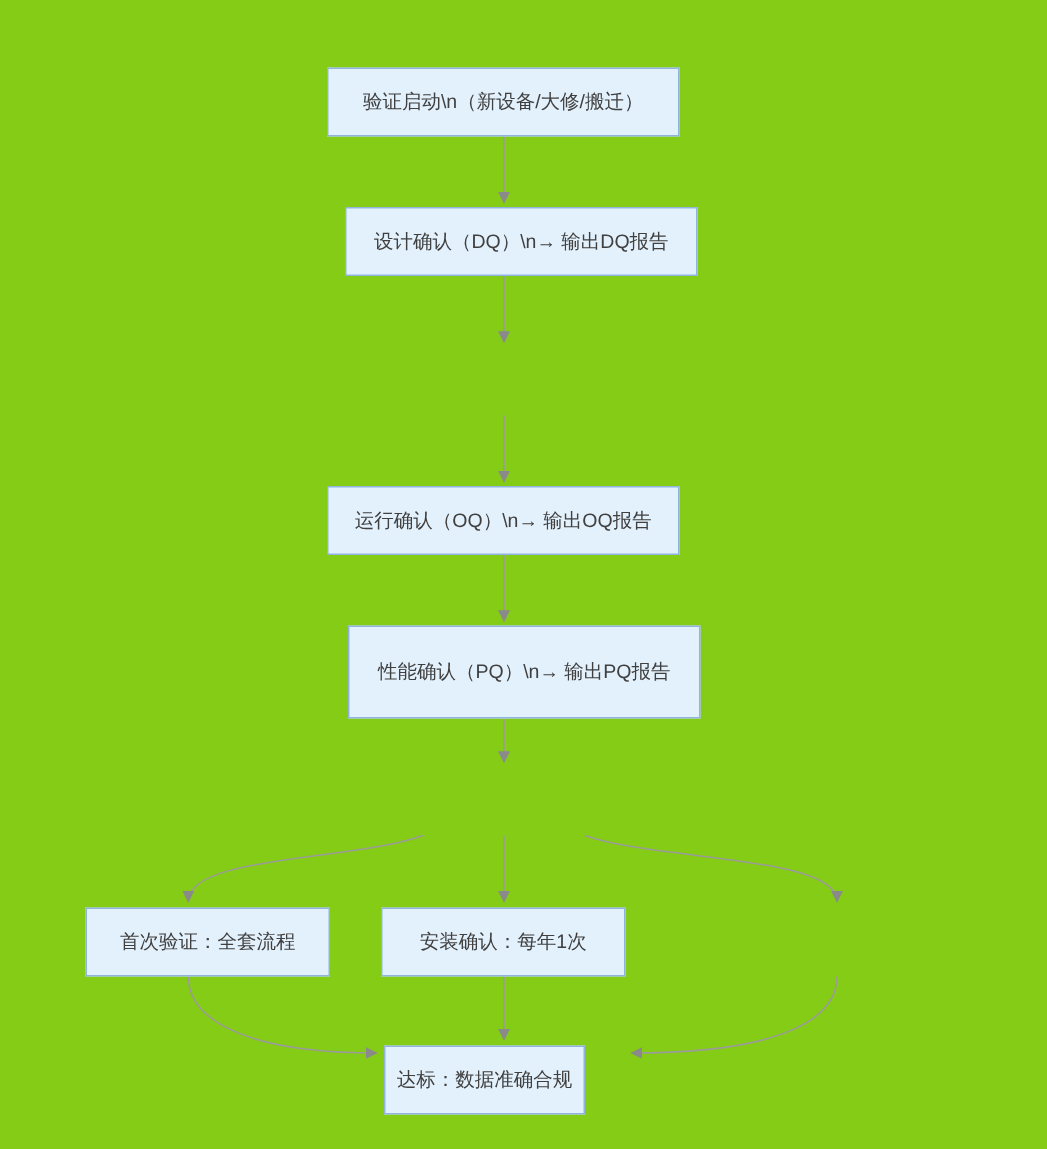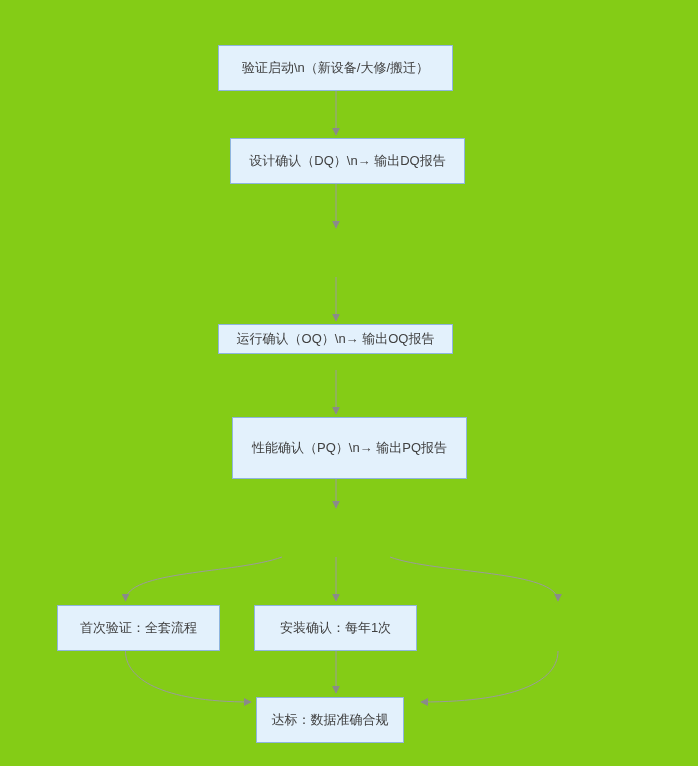--- a/index.html
+++ b/index.html
@@ -64,25 +64,25 @@
     <path class="edge" d="M125.5,651 C125.5,678 160,702 251,702" marker-end="url(#arrowhead)"></path>
     <path class="edge" d="M336,651 L336,693" marker-end="url(#arrowhead)"></path>
     <path class="edge" d="M558,651 C558,678 524,702 421,702" marker-end="url(#arrowhead)"></path>
   </svg>
 
   <div class="node" style="left:218px; top:45px;  width:235px; height:46px">验证启动\n（新设备/大修/搬迁）</div>
 
   <div class="node" style="left:230px; top:138px; width:235px; height:46px">设计确认（DQ）\n→ 输出DQ报告</div>
 
 
-  <div class="node" style="left:218px; top:324px; width:235px; height:30px">运行确认（OQ）\n→ 输出OQ报告</div>
+  <div class="node" style="left:218px; top:324px; width:235px; height:46px">运行确认（OQ）\n→ 输出OQ报告</div>
 
   <div class="node" style="left:232px; top:417px; width:235px; height:62px">性能确认（PQ）\n→ 输出PQ报告</div>
 
 
   <div class="node" style="left:57px;  top:605px; width:163px; height:46px">首次验证：全套流程</div>
 
   <div class="node" style="left:254px; top:605px; width:163px; height:46px">安装确认：每年1次</div>
 
 
-  <div class="node" style="left:256px; top:697px; width:148px; height:46px">达标：数据准确合规</div>
+  <div class="node" style="left:256px; top:697px; width:134px; height:46px">达标：数据准确合规</div>
 
 </div>
 
 </body></html>

